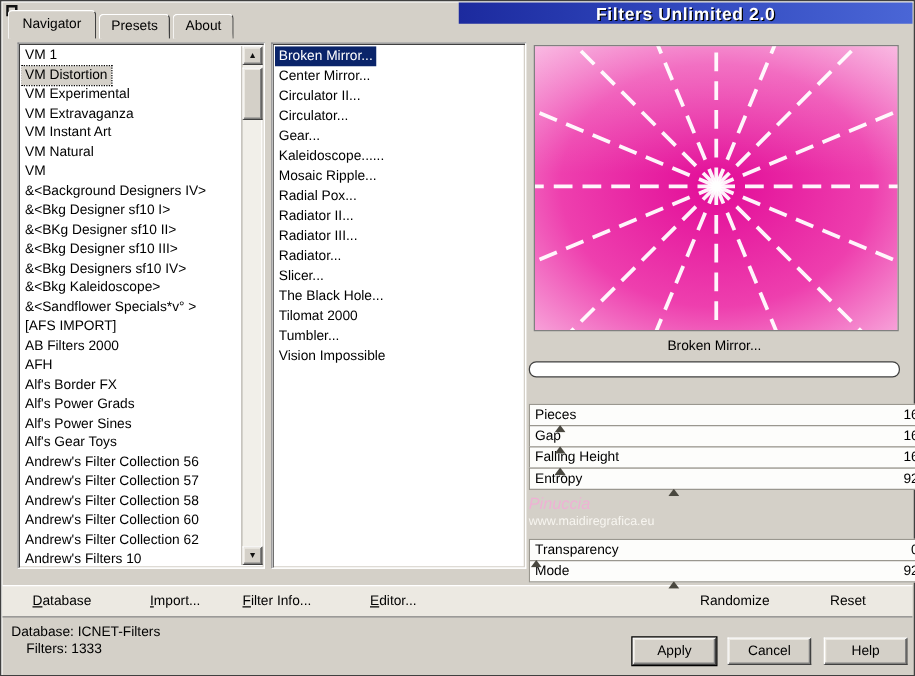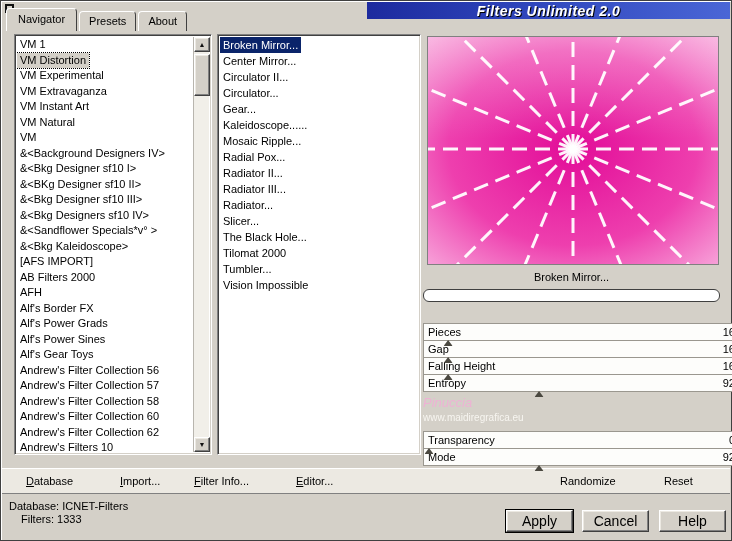--- a/index.html
+++ b/index.html
@@ -5,21 +5,21 @@
   *{box-sizing:border-box;margin:0;padding:0}
   html,body{width:732px;height:541px}
   body{font-family:"Liberation Sans",sans-serif;font-size:11px;color:#000;background:#d4d0c8;position:relative;overflow:hidden}
   .window{position:absolute;inset:0;background:#d4d0c8;border:1px solid #404040;box-shadow:inset 1px 1px 0 #ffffff}
 
   
   .app-icon{position:absolute;left:4px;top:3px;width:9px;height:9px;border:2px solid #111}
   .banner{position:absolute;left:366px;right:1px;top:1px;height:17px;
     background:linear-gradient(90deg,#1c2a9e 0%,#2f46bc 45%,#4a66d6 100%);
     display:flex;align-items:center;justify-content:center}
-  .banner span{color:#fff;font-weight:bold;font-style:italic;font-size:14px;letter-spacing:.5px;
+  .banner span{color:#fff;font-weight:bold;font-size:14px;letter-spacing:.5px;
     text-shadow:1px 1px 0 #000}
   .tabbar{position:absolute;left:5px;top:5px;height:25px;display:flex;align-items:flex-end}
   .tab{background:#d4d0c8;border:1px solid #404040;border-bottom:none;border-top-color:#fff;border-left-color:#fff;
     border-radius:4px 4px 0 0;padding:3px 9px 4px;margin-right:2px;position:relative}
   .tab.active{padding:4px 11px 6px;z-index:2}
 
   
   .sunken{background:#fff;border:1px solid;border-color:#808080 #fff #fff #808080;
     box-shadow:inset 1px 1px 0 #404040, inset -1px -1px 0 #d4d0c8}
   .cat-list{position:absolute;left:13px;top:33px;width:198px;height:421px}
@@ -69,21 +69,21 @@
     border-top:1px solid #fff;border-bottom:1px solid #808080}
   .tb-item{position:absolute;top:0;height:24px;line-height:24px;font-weight:normal;cursor:default}
   .tb-0{left:24px}.tb-1{left:118px}.tb-2{left:192px}.tb-3{left:294px}.tb-4{left:558px}.tb-5{left:662px}
 
   
   .statusline1{position:absolute;left:8px;top:499px}
   .statusline2{position:absolute;left:20px;top:512px}
   .btn{position:absolute;top:509px;width:67px;height:22px;background:#d4d0c8;
     border:1px solid;border-color:#fff #404040 #404040 #fff;
     box-shadow:inset -1px -1px 0 #808080,inset 1px 1px 0 #ece9e2;
-    font-family:"Liberation Sans",sans-serif;font-size:14px;text-align:center;color:#000}
+    font-family:"Liberation Sans",sans-serif;font-size:11px;text-align:center;color:#000}
   .btn.default{outline:1px solid #000}
 </style>
 </head>
 <body>
 
 <div class="window">
 
   <div class="app-icon"></div>
 
   <div class="tabbar">
@@ -103,22 +103,22 @@
         <div class="list-item">VM Experimental</div>
         <div class="list-item">VM Extravaganza</div>
         <div class="list-item">VM Instant Art</div>
         <div class="list-item">VM Natural</div>
         <div class="list-item">VM</div>
         <div class="list-item">&amp;&lt;Background Designers IV&gt;</div>
         <div class="list-item">&amp;&lt;Bkg Designer sf10 I&gt;</div>
         <div class="list-item">&amp;&lt;BKg Designer sf10 II&gt;</div>
         <div class="list-item">&amp;&lt;Bkg Designer sf10 III&gt;</div>
         <div class="list-item">&amp;&lt;Bkg Designers sf10 IV&gt;</div>
+        <div class="list-item">&amp;&lt;Bkg Kaleidoscope&gt;</div>
         <div class="list-item">&amp;&lt;Sandflower Specials*v° &gt;</div>
-        <div class="list-item">&amp;&lt;Bkg Kaleidoscope&gt;</div>
         <div class="list-item">[AFS IMPORT]</div>
         <div class="list-item">AB Filters 2000</div>
         <div class="list-item">AFH</div>
         <div class="list-item">Alf's Border FX</div>
         <div class="list-item">Alf's Power Grads</div>
         <div class="list-item">Alf's Power Sines</div>
         <div class="list-item">Alf's Gear Toys</div>
         <div class="list-item">Andrew's Filter Collection 56</div>
         <div class="list-item">Andrew's Filter Collection 57</div>
         <div class="list-item">Andrew's Filter Collection 58</div>

